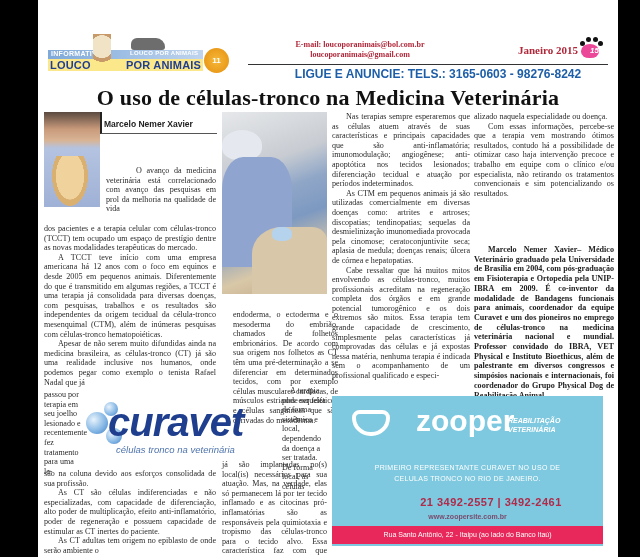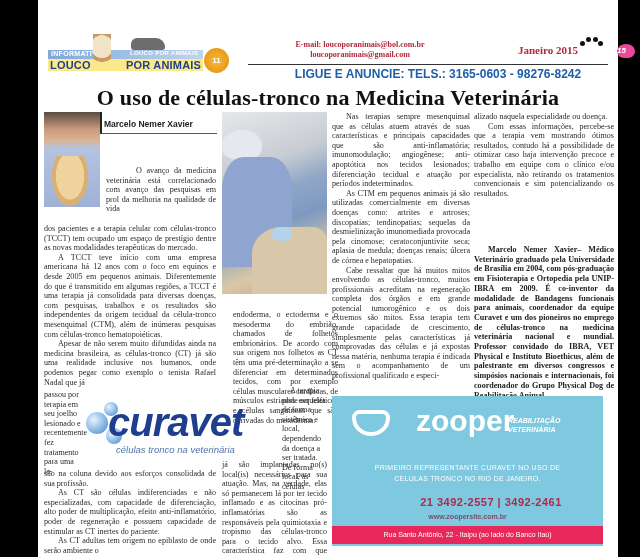--- a/index.html
+++ b/index.html
@@ -17,21 +17,21 @@
   .logo-top span { position:absolute; top:0; font: bold 7px "Liberation Sans", sans-serif; color:#fff; letter-spacing:0.3px; }
   .logo-bottom { position: absolute; left: 5px; top: 25px; width: 155px; height: 12px; background: #fbe88a; }
   .logo-bottom span { position:absolute; top:0; font: 900 11px "Liberation Sans", sans-serif; color:#1f3e8f; letter-spacing:0.2px; }
   .logo-dog { position:absolute; left: 50px; top: 0; width: 18px; height: 36px; background: radial-gradient(circle at 50% 35%, #f1e3c6 0 45%, #c89a6a 46% 60%, transparent 61%); }
   .logo-cat { position:absolute; left: 88px; top: 4px; width: 34px; height: 12px; background:#6d6d6d; border-radius: 8px 12px 4px 4px; }
   .logo-badge { position:absolute; left: 161px; top: 14px; width: 25px; height: 25px; border-radius: 50%; background: radial-gradient(circle,#f6b83a,#e58e0c); color:#fff; font: bold 8px "Liberation Sans", sans-serif; text-align:center; line-height: 25px; }
 
   .contacts { position: absolute; left: 222px; top: 40px; width: 200px; text-align: center; font: bold 8px "Liberation Serif", serif; color: #b0283a; line-height: 10px; }
   .date { position: absolute; left: 480px; top: 44px; font: bold 11px "Liberation Serif", serif; color: #b0283a; }
   .paw { position: absolute; left: 540px; top: 36px; width: 24px; height: 24px; }
-  .paw .pad { position:absolute; left:3px; top:8px; width:18px; height:14px; background:#ec4899; border-radius: 50% 50% 45% 45%; color:#fff; font: bold italic 8px "Liberation Sans", sans-serif; text-align:left; line-height:14px;margin-left:36px; }
+  .paw .pad { position:absolute; left:3px; top:8px; width:18px; height:14px; background:#ec4899; border-radius: 50% 50% 45% 45%; color:#fff; font: bold italic 8px "Liberation Sans", sans-serif; text-align:right; line-height:14px; }
   .paw .toe { position:absolute; width:5px; height:5px; background:#111; border-radius:50%; }
   .header-line { position: absolute; left: 210px; top: 64px; width: 360px; height: 1px; background: #333; }
   .phones { position: absolute; left: 220px; top: 67px; width: 360px; text-align: center; font: bold 12px "Liberation Sans", sans-serif; color: #1d5ea8; }
 
   .title { position: absolute; left: 0; top: 85px; width: 580px; text-align: center; font: bold 22px "Liberation Serif", serif; color: #111; letter-spacing: 0.2px; }
 
   
   .col { position: absolute; font-size: 8.1px; line-height: 9.6px; text-align: justify; color: #2a2a2a; }
   .col p { text-indent: 14px; }
   .col p.noindent { text-indent: 0; }
@@ -137,21 +137,21 @@
     <p class="noindent">endoderma, o ectoderma e o mesoderma do embrião, chamados de folhetos embrionários. De acordo com sua origem nos folhetos as CT têm uma pré-determinação a se diferenciar em determinados tecidos, com por exemplo células musculares cardíacas, de músculos estriados esqueléticos e células sanguíneas que são derivadas do mesoderma.</p>
   </div>
   <div class="col" style="left:244px; top:386px; width:45px; text-align:left;">
     <p style="text-indent:8px">A terapia pode ser feita de forma sistêmica e local, dependendo da doença a ser tratada. De forma local, as células</p>
   </div>
   <div class="col" style="left:184px; top:460px; width:105px;">
     <p class="noindent">já são implantadas no(s) local(is) necessários para sua atuação. Mas, na verdade, elas só permanecem lá por ter tecido inflamado e as citocinas pró-inflamatórias são as responsáveis pela quimiotaxia e tropismo das células-tronco para o tecido alvo. Essa característica faz com que lesões agudas possuam maior capacidade de tropismo celular devido ao grande número de citocinas pró-inflamatóri-</p>
   </div>
 
   <div class="col" style="left:294px; top:112px; width:138px;">
-    <p>Nas terapias sempre mesenquimal que as células atuem através de suas características e principais capacidades que são anti-inflamatória; imunomodulação; angiogênese; anti-apoptótica nos tecidos lesionados; diferenciação tecidual e atuação por períodos indeterminados.</p>
+    <p>Nas terapias sempre esperaremos que as células atuem através de suas características e principais capacidades que são anti-inflamatória; imunomodulação; angiogênese; anti-apoptótica nos tecidos lesionados; diferenciação tecidual e atuação por períodos indeterminados.</p>
     <p>As CTM em pequenos animais já são utilizadas comercialmente em diversas doenças como: artrites e artroses; discopatias; tendinopatias; sequelas da desmielinização imunomediada provocada pela cinomose; ceratoconjuntivite seca; aplasia de medula; doenças renais; úlcera de córnea e hepatopatias.</p>
     <p>Cabe ressaltar que há muitos mitos envolvendo as células-tronco, muitos profissionais acreditam na regeneração completa dos órgãos e em grande potencial tumorogênico e os dois extremos são mitos. Essa terapia tem grande capacidade de crescimento, simplesmente pelas características já comprovadas das células e já expostas nessa matéria, nenhuma terapia é indicada sem o acompanhamento de um profissional qualificado e especi-</p>
   </div>
 
   <div class="col" style="left:436px; top:112px; width:140px;">
     <p class="noindent">alizado naquela especialidade ou doença.</p>
     <p>Com essas informações, percebe-se que a terapia vem mostrando ótimos resultados, contudo há a possibilidade de otimizar caso haja intervenção precoce e trabalho em equipe com o clínico e/ou especialista, não retirando os tratamentos convencionais e sim potencializando os resultados.</p>
   </div>
 
   <div class="bio">

